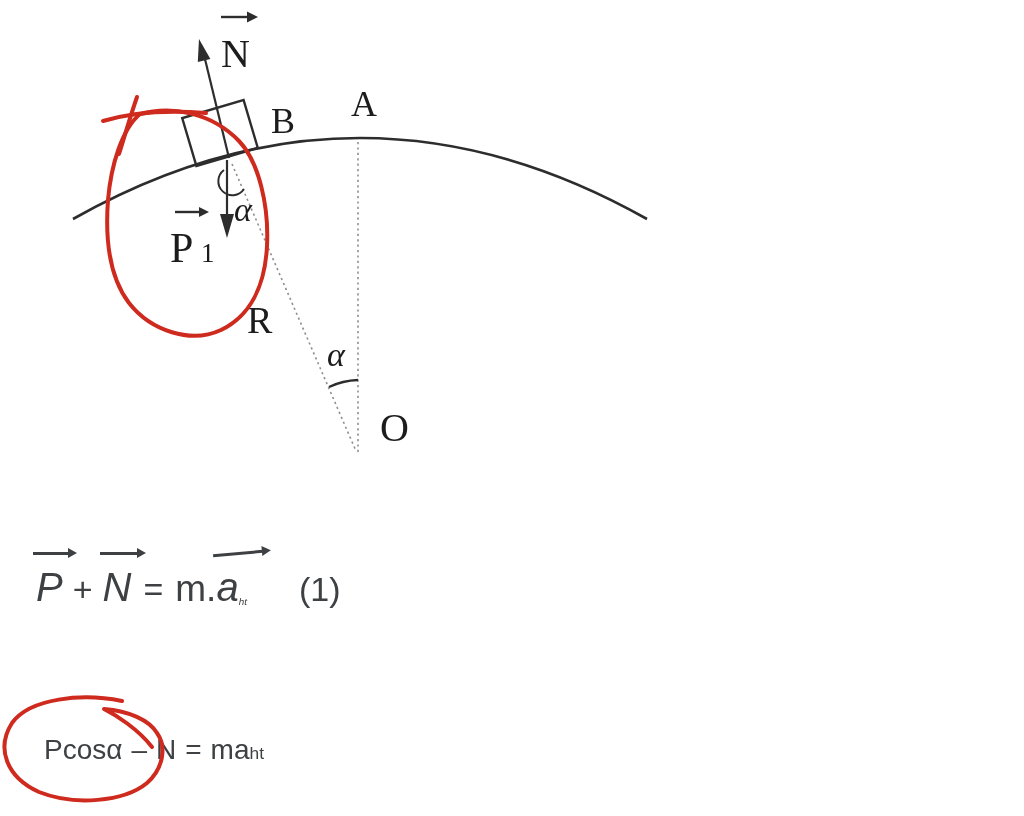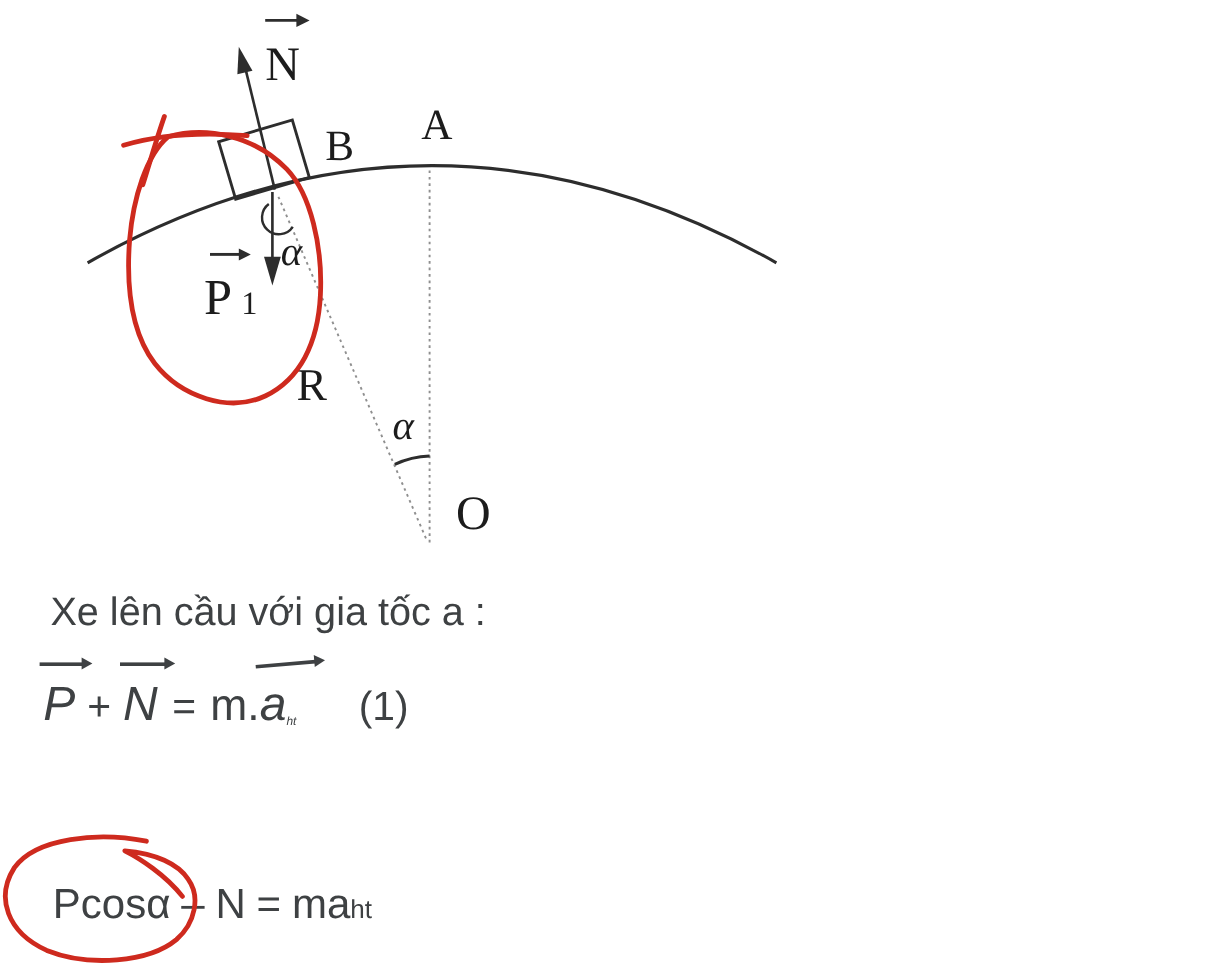--- a/index.html
+++ b/index.html
@@ -43,29 +43,28 @@
     content:"";position:absolute;right:-8px;top:-4.4px;
     width:0;height:0;
     border-top:5.5px solid transparent;border-bottom:5.5px solid transparent;
     border-left:9px solid var(--c-body_text);
   }
   .w36{width:36px;} .w38{width:38px;} .w50{width:50px;transform:rotate(-5deg);}
   .gap-s{margin:0 10px;} .gap-m{margin:0 12px;}
   .eqnum{margin-left:52px;font-size:34px;}
   sub.sm{font-size:0.62em;font-style:italic;}
   sub.sm2{font-size:0.62em;font-style:normal;}
-  .eq2{font-size:35px;justify-content:center;}
+  .eq2{font-size:28px;justify-content:center;}
   .eq2 .tk{margin-right:9px;}
 </style>
 </head>
 <body>
 
 <div class="page">
 
-  <div class="txt" style="left:42px;top:489px;">Xe lên cầu với gia tốc a :</div>
 
   <div class="eqrow" style="left:36px;top:549px;">
     <span class="vec">
       <span class="bar w36"></span>
       <span class="itl">P</span>
     </span>
     <span class="sym gap-s">+</span>
     <span class="vec">
       <span class="bar w38"></span>
       <span class="itl">N</span>

